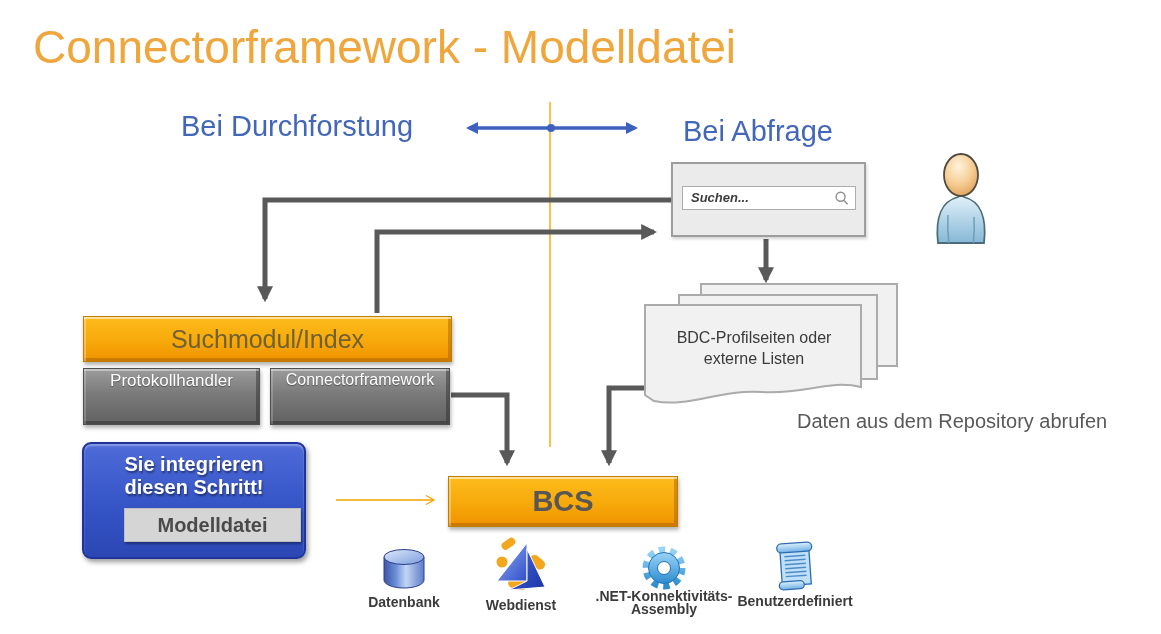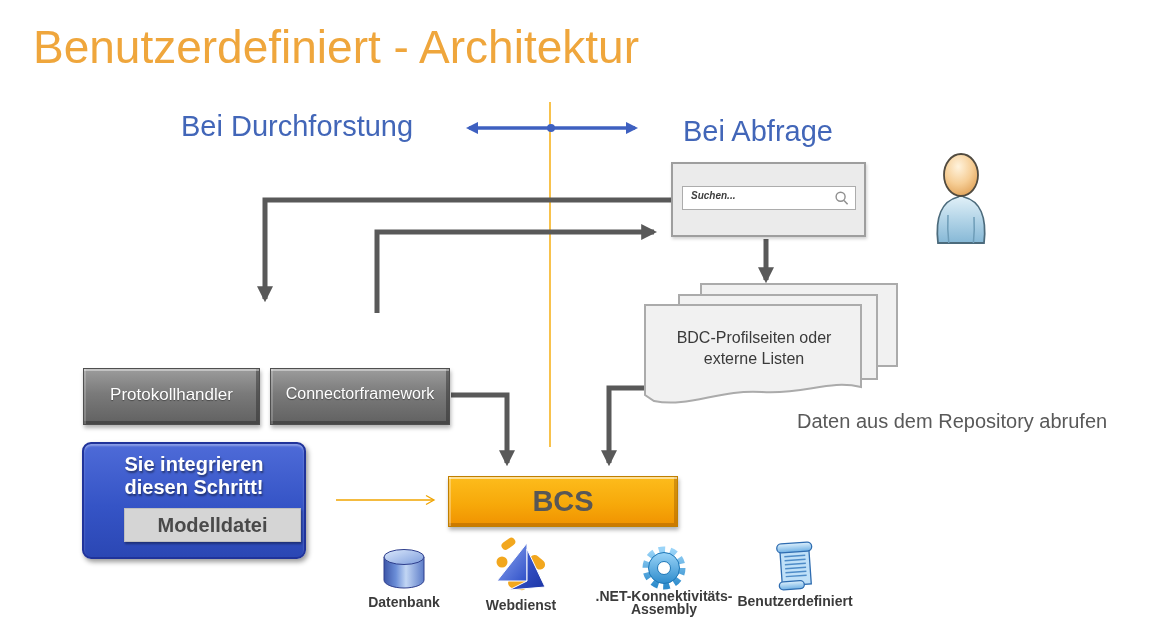--- a/index.html
+++ b/index.html
@@ -19,21 +19,21 @@
   
   #search-panel{
     left:671px;top:162px;width:195px;height:75px;background:#EBEBEB;
     border:2px solid #9E9E9E;box-shadow:1px 2px 3px rgba(0,0,0,.18);box-sizing:border-box;
   }
   #search-field{
     position:absolute;left:9px;top:22px;width:174px;height:24px;background:#ffffff;
     border:1px solid #ACACAC;box-sizing:border-box;
   }
   #search-placeholder{
-    position:absolute;left:8px;top:3px;font-size:10px;font-style:italic;font-weight:600;color:#3D3D3D;
+    position:absolute;left:8px;top:3px;font-size:13px;font-style:italic;font-weight:600;color:#3D3D3D;
   }
   #search-magnifier{position:absolute;right:5px;top:3px;}
 
   
   .doc-page{background:#F1F1F1;border:2px solid #ABABAB;box-sizing:border-box;}
   #doc-page-3{left:700px;top:283px;width:198px;height:84px;}
   #doc-page-2{left:678px;top:294px;width:200px;height:86px;}
   #doc-front{left:644px;top:304px;}
   #doc-label{
     left:654px;top:327px;width:200px;text-align:center;font-size:16px;line-height:1.32;color:#3A3A3A;
@@ -50,21 +50,21 @@
   }
   #search-module{left:83px;top:316px;width:369px;height:46px;font-size:25px;line-height:44px;color:#6F6134;}
   #bcs-box{left:448px;top:476px;width:230px;height:51px;font-size:29px;line-height:49px;font-weight:bold;color:#575757;}
 
   
   .gray-box{
     background:linear-gradient(180deg,#9C9C9C 0%,#7A7A7A 45%,#616161 100%);
     border:1px solid #4F4F4F;box-sizing:border-box;
     box-shadow:inset 0 2px 0 rgba(255,255,255,.4),inset 2px 0 0 rgba(255,255,255,.2),
                inset -3px -3px 0 rgba(40,40,40,.45),1px 3px 4px rgba(0,0,0,.3);
-    text-align:center;color:#fff;text-shadow:0 1px 1px rgba(0,0,0,.4);padding-top:16px;
+    text-align:center;color:#fff;text-shadow:0 1px 1px rgba(0,0,0,.4);padding-top:2px;
   }
   #protocol-handler{left:83px;top:368px;width:177px;height:57px;font-size:17px;}
   #connector-framework{left:270px;top:368px;width:180px;height:57px;font-size:16px;}
 
   
   #integration-box{
     left:82px;top:442px;width:224px;height:117px;border-radius:9px;
     background:linear-gradient(180deg,#4E6BD8 0%,#3554C6 55%,#2B47B4 100%);
     border:2px solid #20339A;box-sizing:border-box;
     box-shadow:inset 0 2px 2px rgba(255,255,255,.35),2px 3px 5px rgba(0,0,0,.4);
@@ -90,21 +90,21 @@
   #ds2-label{left:594px;top:590px;}
   #ds3-label{left:725px;top:595px;}
 
   svg{display:block;}
 </style>
 </head>
 <body>
 
 <div id="slide">
 
-  <div id="title" class="abs">Benutzerdefiniert - Architektur</div>
+  <div id="title" class="abs">Connectorframework - Modelldatei</div>
 
   <div id="crawl-label" class="abs phase-label">Bei Durchforstung</div>
   <div id="query-label" class="abs phase-label">Bei Abfrage</div>
 
   <svg class="abs" width="1161" height="634" style="left:0;top:0;">
     <defs>
       <marker id="ah-gray" viewBox="0 0 10 10" refX="8" refY="5" markerWidth="3.2" markerHeight="3.2" orient="auto-start-reverse" markerUnits="strokeWidth">
         <path d="M0 0 L10 5 L0 10 z" fill="#595959"></path>
       </marker>
       <marker id="ah-blue" viewBox="0 0 10 10" refX="7.5" refY="5" markerWidth="3.4" markerHeight="3.4" orient="auto-start-reverse" markerUnits="strokeWidth">
@@ -159,20 +159,21 @@
 
   <div id="doc-page-3" class="abs doc-page"></div>
   <div id="doc-page-2" class="abs doc-page"></div>
   <svg id="doc-front" class="abs" width="218" height="110" viewBox="0 0 218 110">
     <path d="M1,1 L217,1 L217,83 C185,75 160,91 118,88 C76,85 45,104 10,97 L1,91 Z" fill="#F1F1F1" stroke="#ABABAB" stroke-width="2"></path>
   </svg>
   <div id="doc-label" class="abs">BDC-Profilseiten oder externe Listen</div>
 
   <div id="repo-note" class="abs">Daten aus dem Repository abrufen</div>
 
+  <div id="search-module" class="abs orange-box">Suchmodul/Index</div>
   <div id="protocol-handler" class="abs gray-box">Protokollhandler</div>
   <div id="connector-framework" class="abs gray-box">Connectorframework</div>
 
   <div id="integration-box" class="abs">
     <div id="integration-note-1" class="integration-note">Sie integrieren</div>
     <div class="integration-note">diesen Schritt!</div>
     <div id="model-file">Modelldatei</div>
   </div>
 
   <div id="bcs-box" class="abs orange-box">BCS</div>

